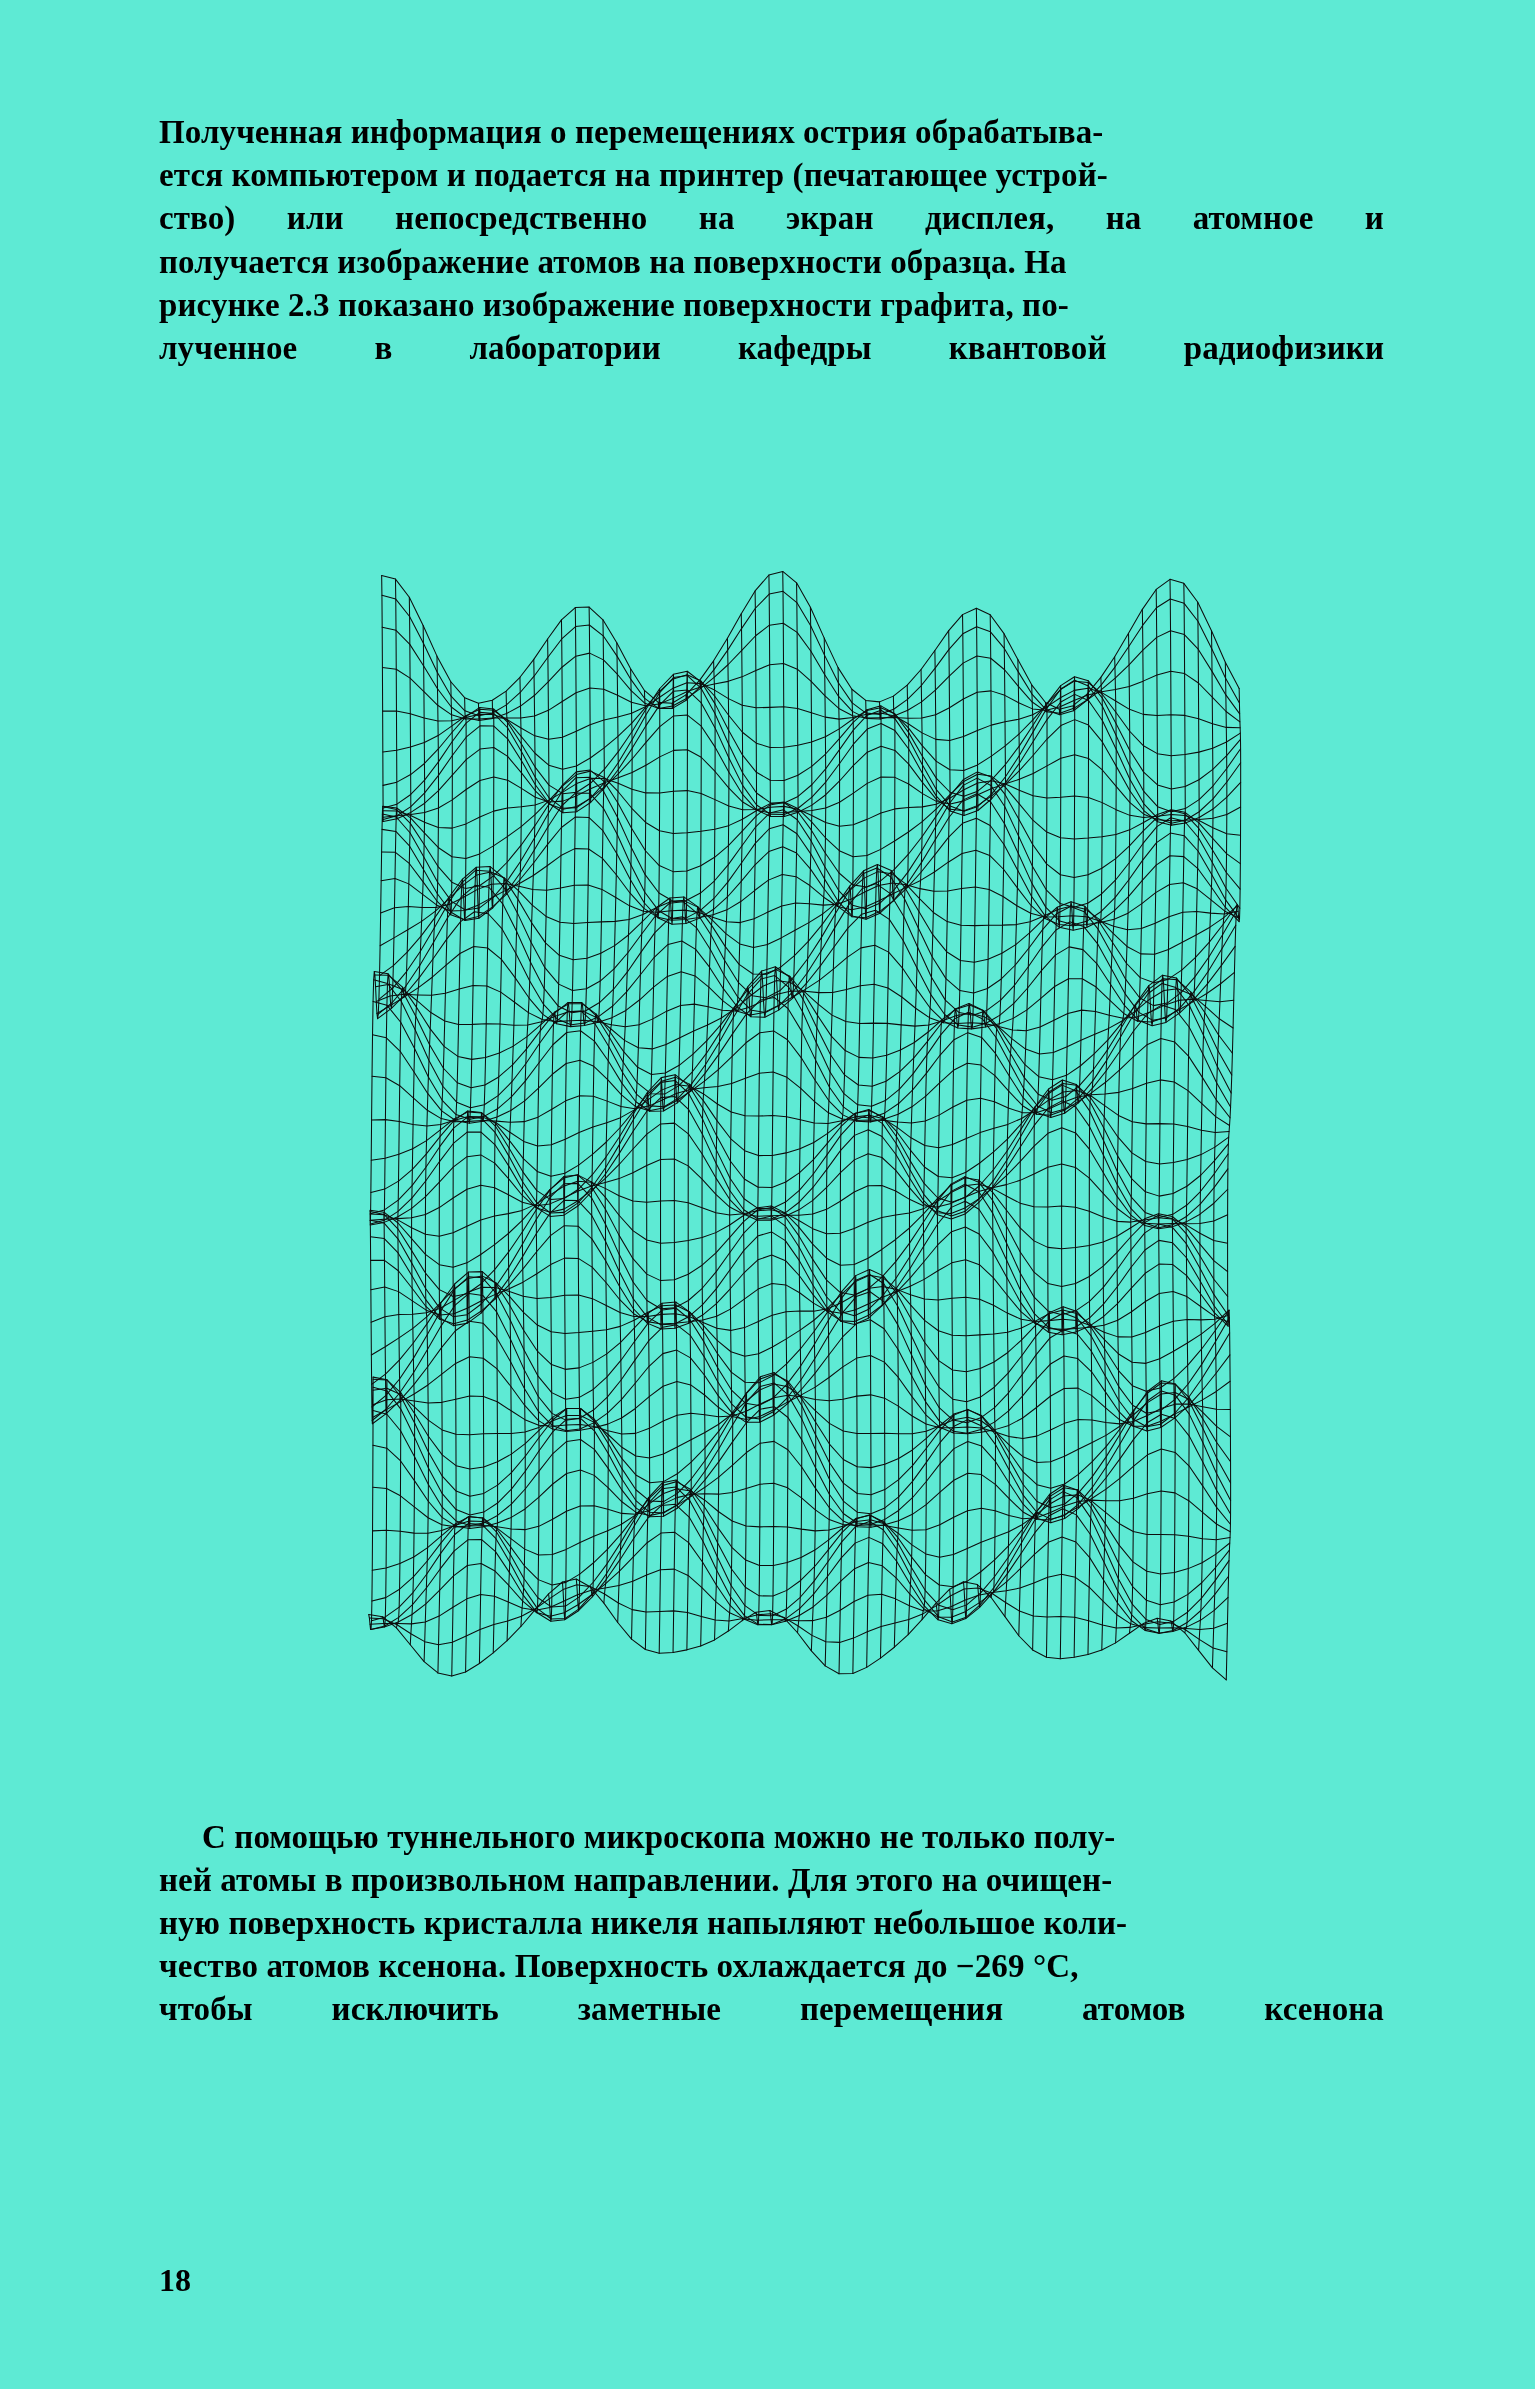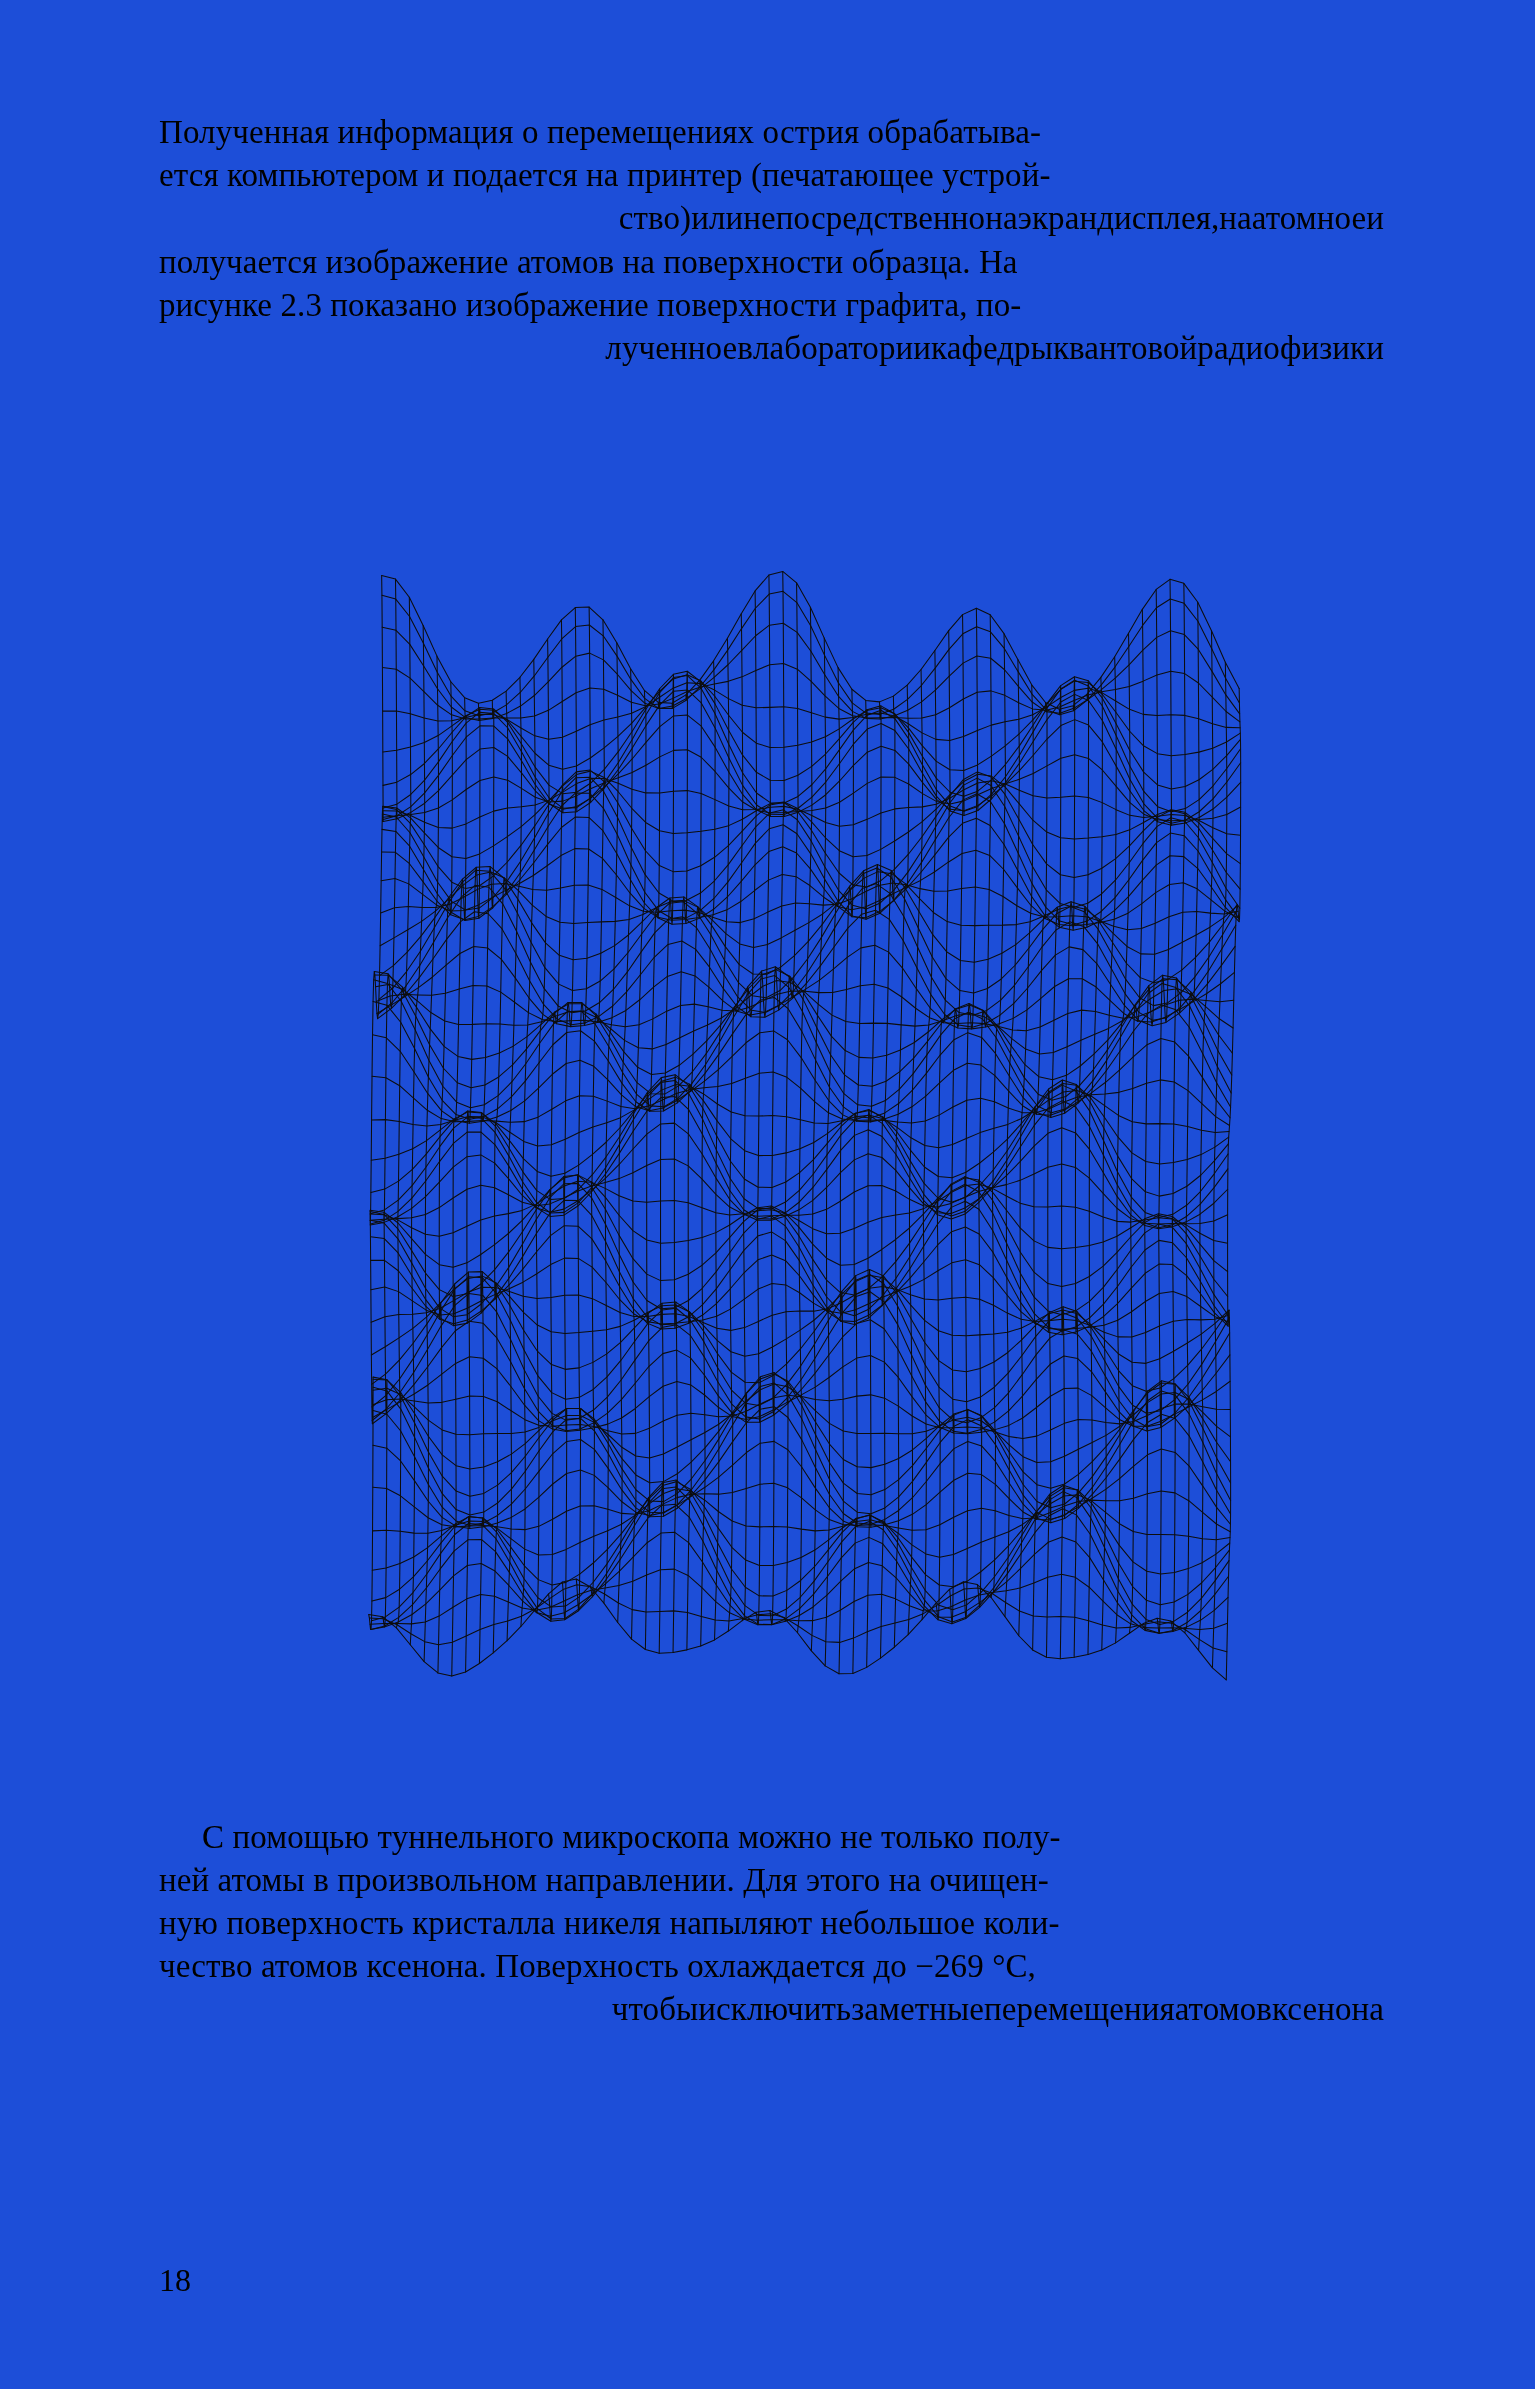--- a/index.html
+++ b/index.html
@@ -11,21 +11,22 @@
     width: 1536px;
     height: 2389px;
     font-family: "Liberation Serif", serif;
     color: #000000;
     position: relative;
     overflow: hidden;
   }
   .page {
     position: absolute;
     inset: 0;
-    background: #1d4ed8;
+    background: #5eead4;
+    font-weight: bold;
   }
   .page-inner {
     position: absolute;
     left: 159px;
     top: 111px;
     width: 1225px;
   }
 
   
   .para {
@@ -38,21 +39,21 @@
   .para.top {
     font-size: 33px;
     line-height: 1.31;
   }
   .para .line {
     display: block;
     white-space: nowrap;
   }
   .para .line.j {
     display: flex;
-    justify-content: flex-end;
+    justify-content: space-between;
   }
   .para .line.j > span {
     white-space: pre;
   }
 
   .indent {
     display: inline-block;
     width: 43px;
   }
 

